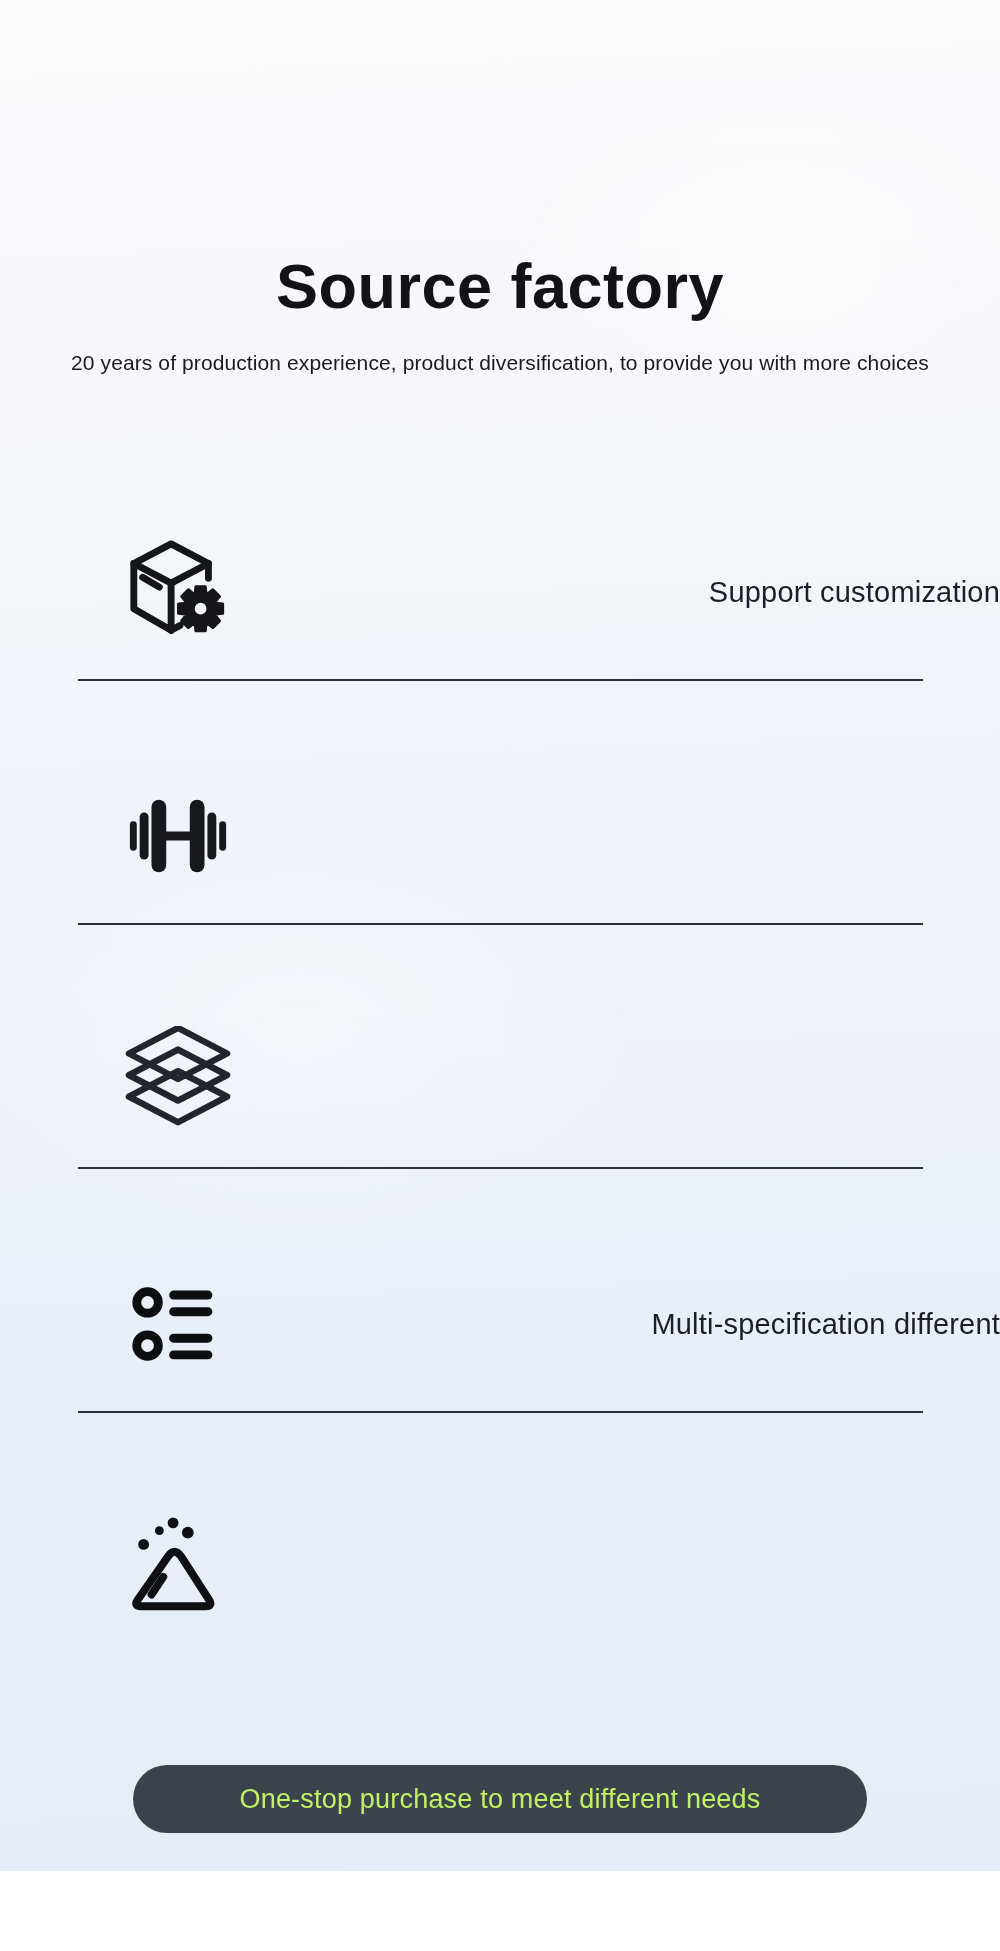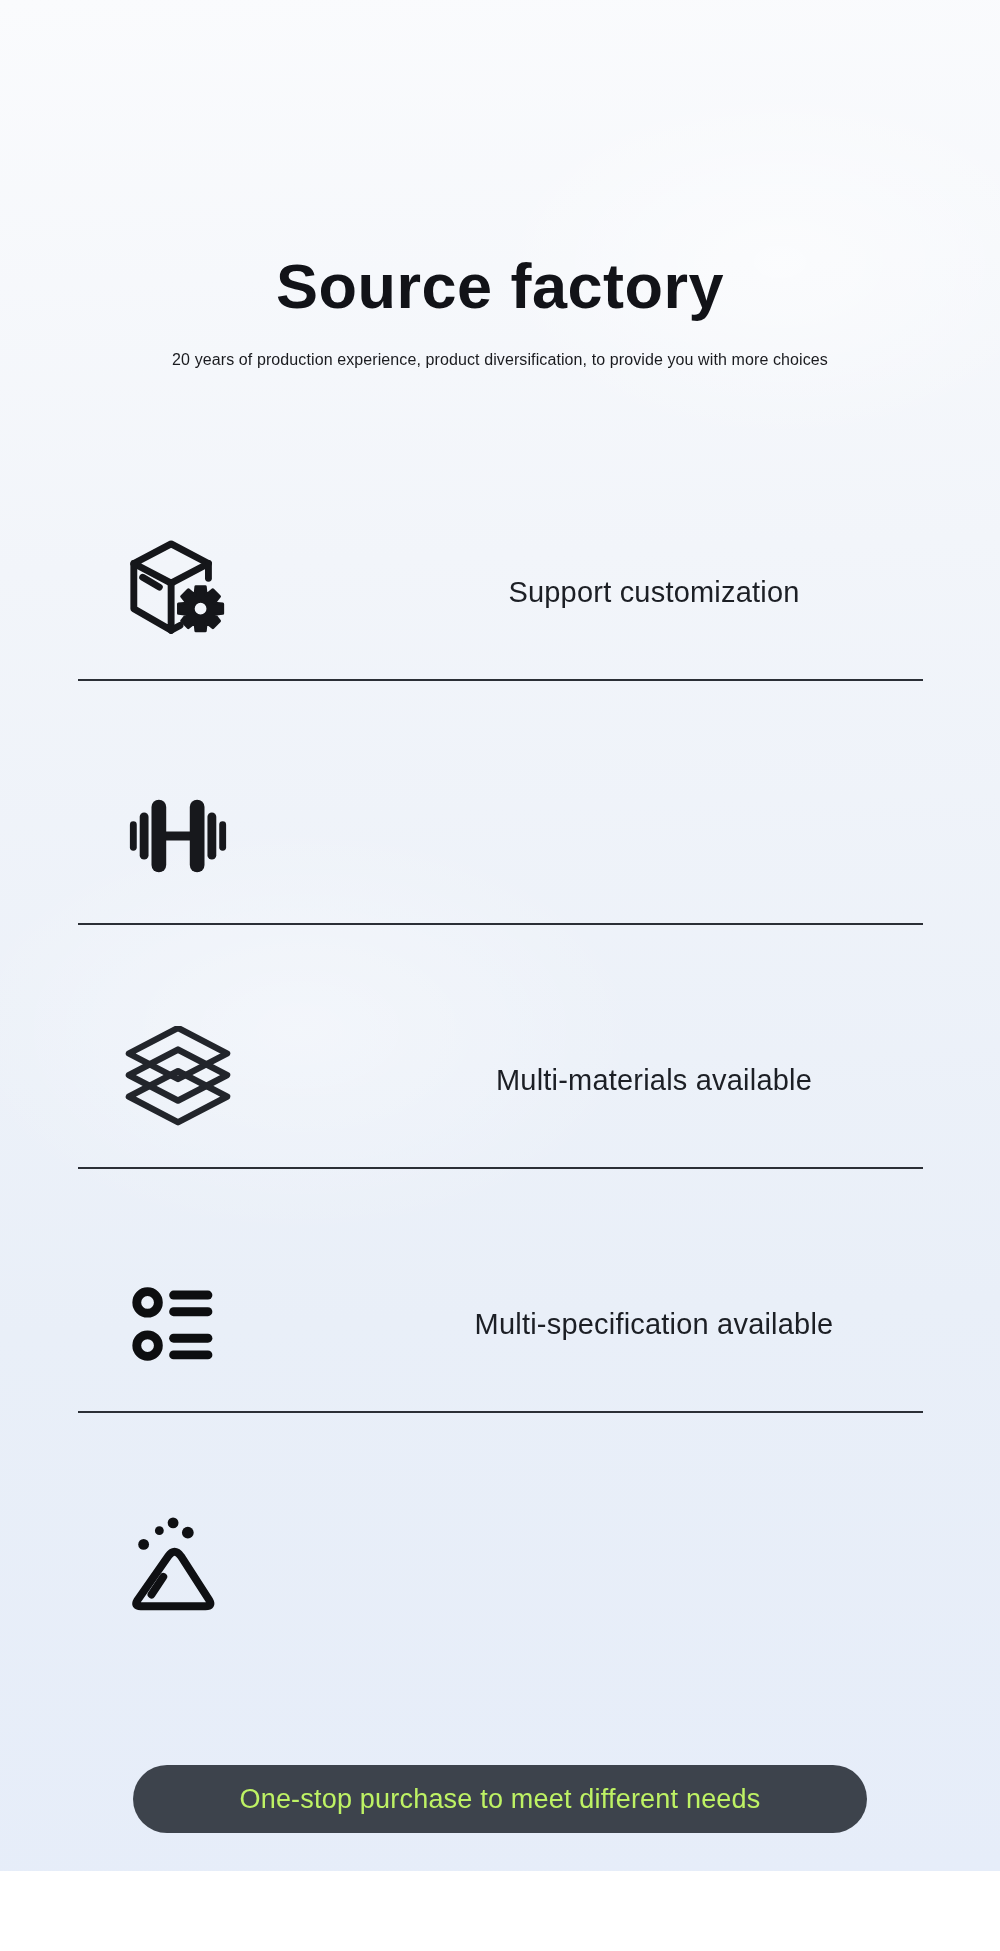--- a/index.html
+++ b/index.html
@@ -16,35 +16,35 @@
   }
   .page-title {
     position:absolute; top:250px; left:0; right:0;
     text-align:center;
     font-size:63px; font-weight:700; color:#121318;
     letter-spacing:0.5px;
   }
   .page-subtitle {
     position:absolute; top:351px; left:0; right:0;
     text-align:center;
-    font-size:16px; font-weight:400; color:#1a1b1f;
+    font-size:21px; font-weight:400; color:#1a1b1f;
     letter-spacing:0.1px;
   }
   .feature-row { position:absolute; left:0; right:0; height:244px; }
   .r1 { top:437px; } .r2 { top:681px; } .r3 { top:925px; } .r4 { top:1169px; } .r5 { top:1413px; }
   .icon-box {
     position:absolute; left:122px; top:101px;
     width:112px; height:108px;
     display:flex; align-items:center; justify-content:center;
   }
   .icon-box svg { width:100%; height:100%; }
   .feature-label {
     position:absolute; left:308px; right:0; top:155px;
     transform:translateY(-50%);
-    text-align:center;
+    text-align:right;
     font-size:29px; font-weight:400; color:#1c1f25;
     letter-spacing:0.2px;
   }
   .divider {
     position:absolute; left:78px; width:845px; bottom:0;
     height:2px; background:#2b2f36;
   }
   .cta-button {
     position:absolute; top:1765px; left:133px;
     width:734px; height:68px;
@@ -96,38 +96,37 @@
   </div>
 
   <div class="feature-row r3">
     <div class="icon-box">
       <svg viewBox="0 0 110 110" xmlns="http://www.w3.org/2000/svg">
         <path d="M55 2 L105 28 L55 54 L5 28 Z" fill="none" stroke="#22252b" stroke-width="6.5" stroke-linejoin="round"></path>
         <path d="M55 24 L105 50 L55 76 L5 50 Z" fill="none" stroke="#22252b" stroke-width="6.5" stroke-linejoin="round"></path>
         <path d="M55 46 L105 72 L55 98 L5 72 Z" fill="none" stroke="#22252b" stroke-width="6.5" stroke-linejoin="round"></path>
       </svg>
     </div>
-    <div class="feature-label">Multi-materials available</div>
     <div class="divider"></div>
   </div>
 
   <div class="feature-row r4">
     <div class="icon-box">
       <svg viewBox="0 0 110 110" xmlns="http://www.w3.org/2000/svg">
         <circle cx="24" cy="33" r="11" fill="none" stroke="#0d0e10" stroke-width="9"></circle>
         <circle cx="24" cy="77" r="11" fill="none" stroke="#0d0e10" stroke-width="9"></circle>
         <g fill="#0d0e10">
           <rect x="46" y="21" width="44" height="9" rx="4.5"></rect>
           <rect x="46" y="38" width="44" height="9" rx="4.5"></rect>
           <rect x="46" y="65" width="44" height="9" rx="4.5"></rect>
           <rect x="46" y="82" width="44" height="9" rx="4.5"></rect>
         </g>
       </svg>
     </div>
-    <div class="feature-label">Multi-specification available</div>
+    <div class="feature-label">Multi-specification different</div>
     <div class="divider"></div>
   </div>
 
   <div class="feature-row r5">
     <div class="icon-box">
       <svg viewBox="0 0 110 110" xmlns="http://www.w3.org/2000/svg">
         <path d="M17 94 Q10 94 13.5 88 L45 43 Q51.5 34 58 43 L87 88 Q90.5 94 83 94 Z" fill="none" stroke="#0f1013" stroke-width="8" stroke-linejoin="round"></path>
         <path d="M28 82 L40 64" stroke="#0f1013" stroke-width="8" stroke-linecap="round" fill="none"></path>
         <g fill="#0f1013">
           <circle cx="50" cy="9" r="5.5"></circle>

